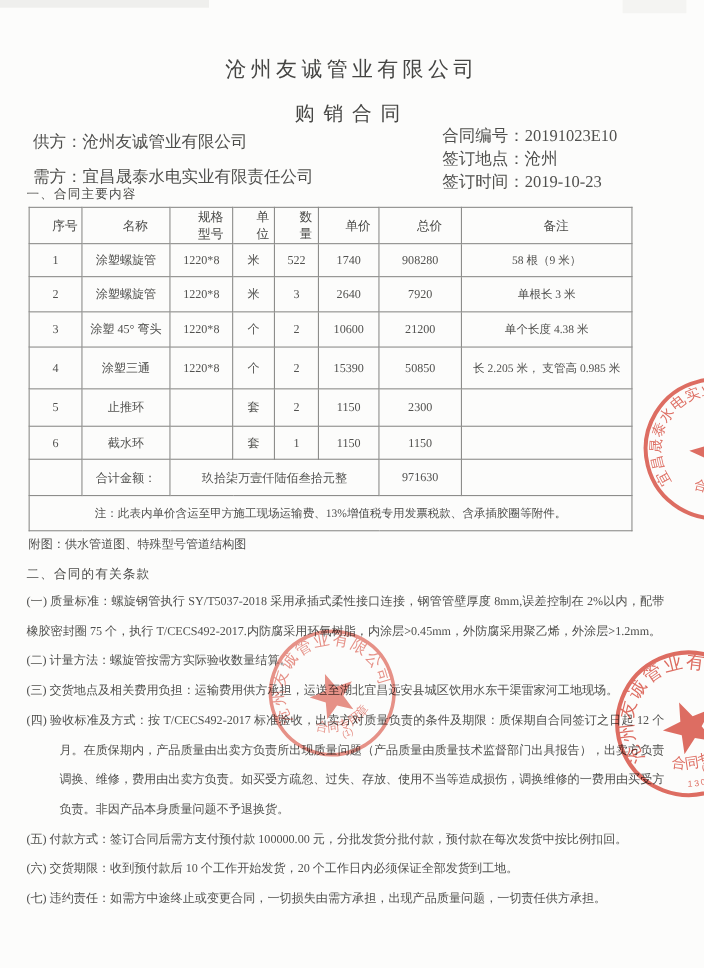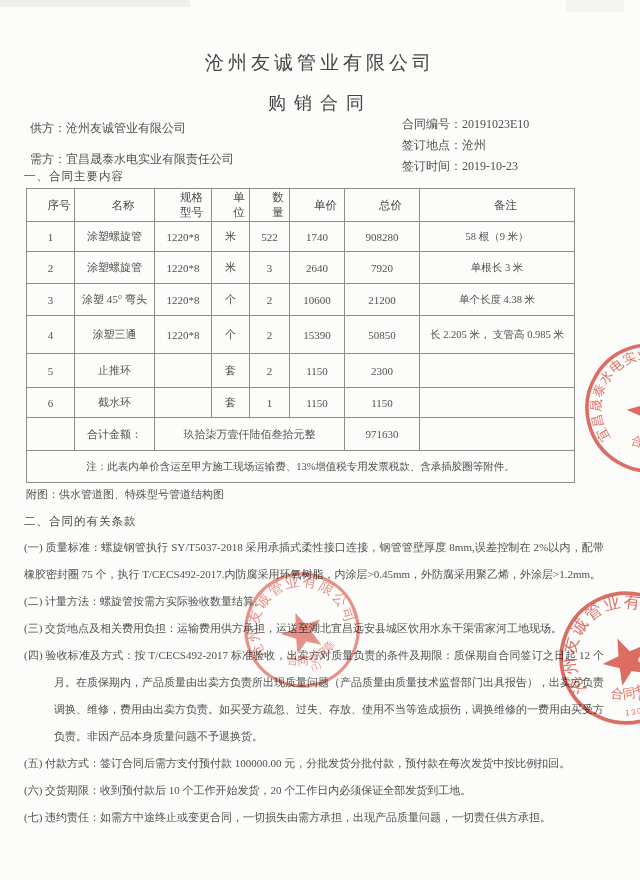--- a/index.html
+++ b/index.html
@@ -14,21 +14,21 @@
   .scan-corner{position:absolute;top:0;right:16px;width:58px;height:12px;background:#f4f4f2;}
 
   .title{
     position:absolute;top:50px;left:0;width:100%;
     text-align:center;font-size:19px;letter-spacing:4px;color:#454543;
   }
   .subtitle{
     position:absolute;top:91px;left:0;width:100%;
     text-align:center;font-size:18px;letter-spacing:8px;color:#454543;
   }
-  .meta{font-size:12px;color:#4f4f4d;}
+  .meta{font-size:15px;color:#4f4f4d;}
   .supplier{position:absolute;top:120px;left:30px;}
   .buyer{position:absolute;top:151px;left:30px;}
   .meta-right{position:absolute;top:114px;left:402px;line-height:21px;}
   .meta-right div{white-space:nowrap;}
 
   .sec-heading{position:absolute;font-size:11.5px;color:#4c4c4a;letter-spacing:1px;}
   .sec1{top:169px;left:24px;}
   .sec2{top:514px;left:24px;}
   .attachment{position:absolute;top:487px;left:26px;font-size:11px;color:#4f4f4d;}
 

